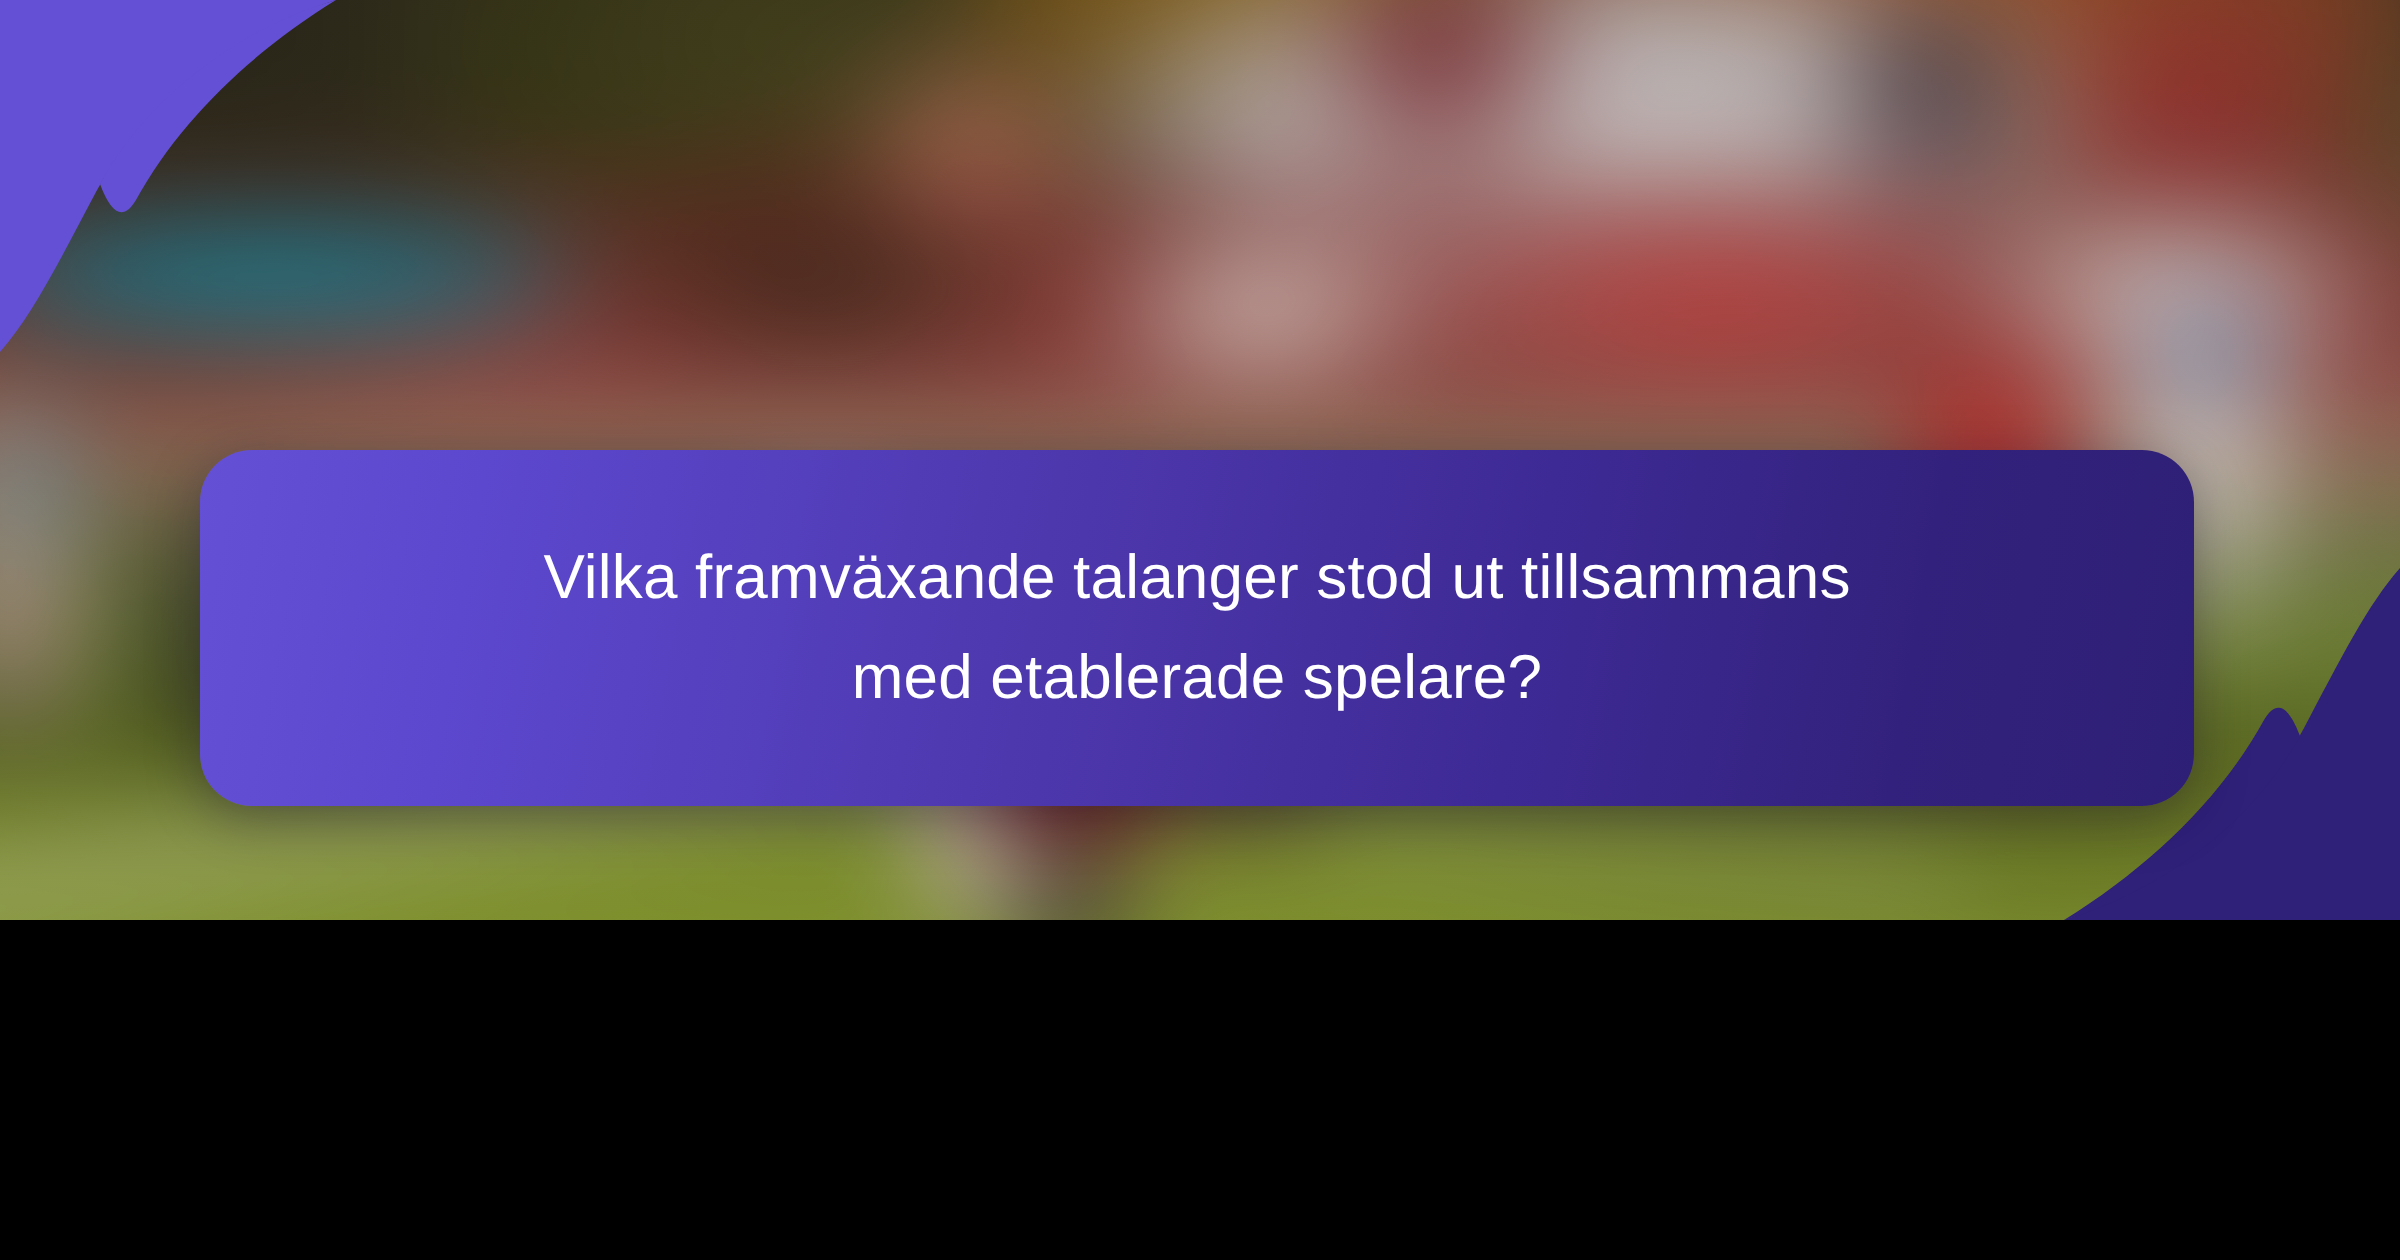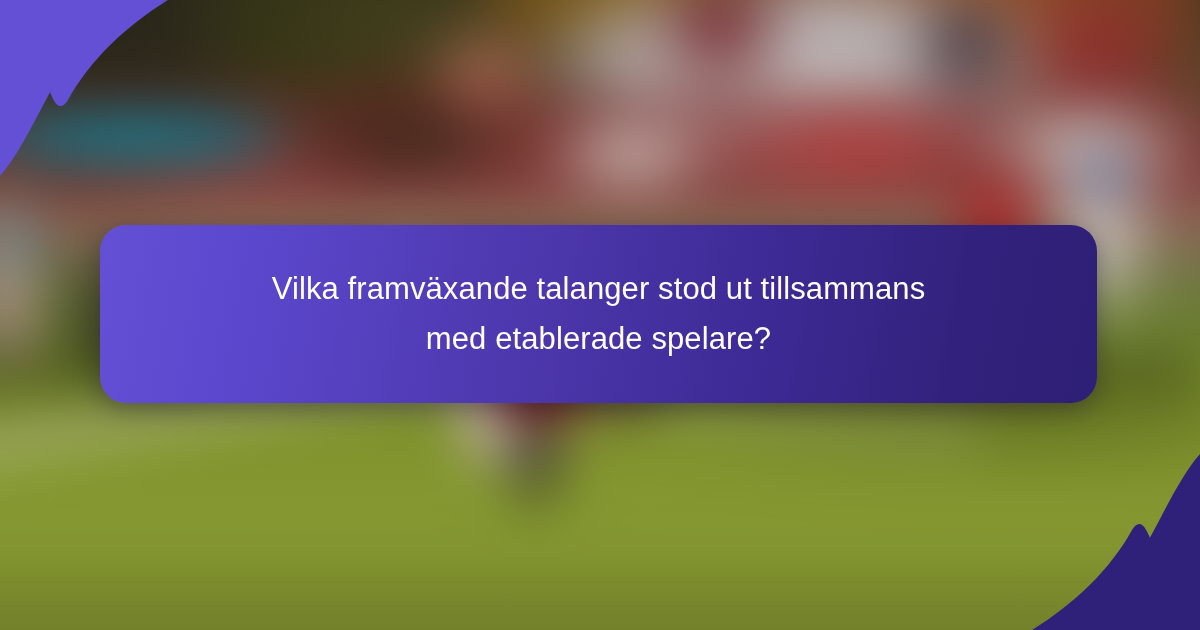--- a/index.html
+++ b/index.html
@@ -6,21 +6,21 @@
 
   html,body{
     width:1200px; height:630px;
     overflow:hidden;
     background:#000;
     font-family:"Liberation Sans", sans-serif;
   }
 
   .stage{
     position:relative;
-    width:1200px; height:630px;
+    width:1200px; height:460px;
     overflow:hidden;
   }
 
   
   .photo{
     position:absolute; inset:-60px;
     filter:blur(26px) saturate(1.05);
     background-color:#3c3524;
   }
   .photo .layer{ position:absolute; inset:0; }

